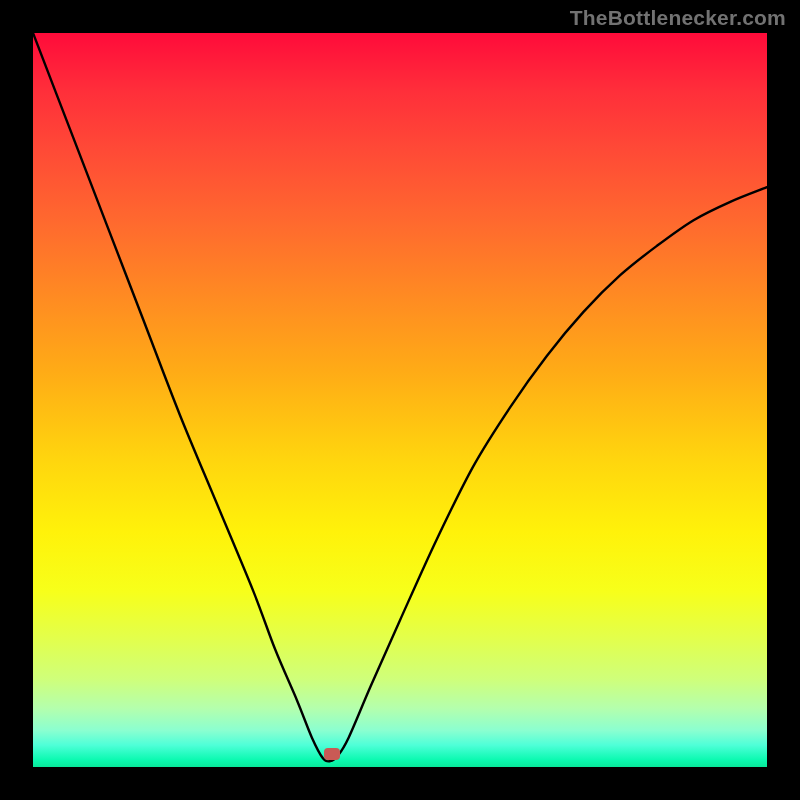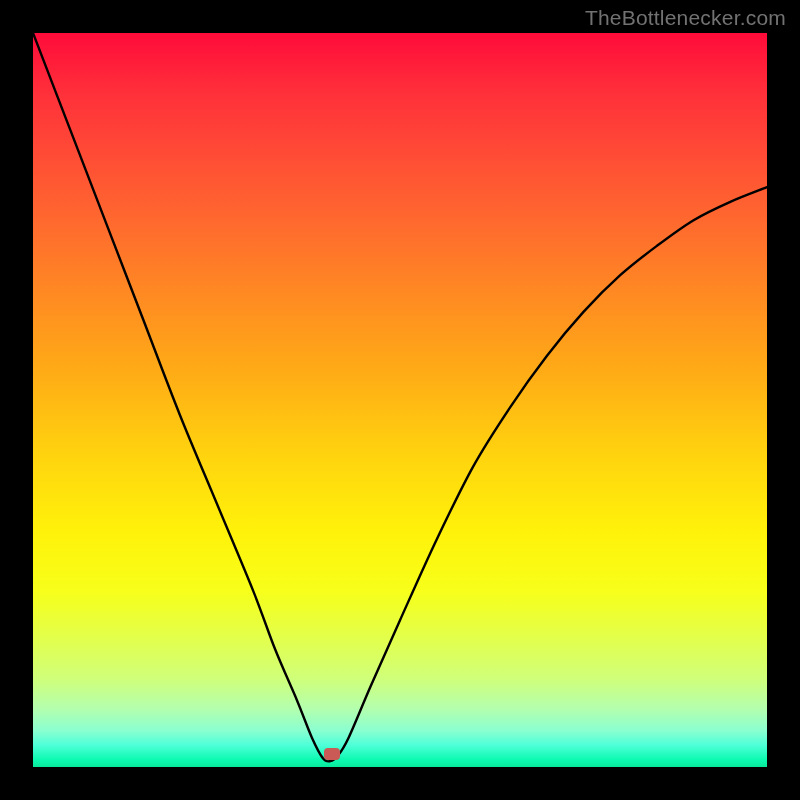--- a/index.html
+++ b/index.html
@@ -62,21 +62,21 @@
     background: #c95a55;
     transform: translate(-50%, -50%);
   }
   .watermark {
     position: absolute;
     top: 6px;
     right: 14px;
     color: #727272;
     font-size: 21px;
     letter-spacing: 0.2px;
-    font-weight: 400;
+    font-weight: 700;
   }
 </style>
 </head>
 <body>
 
 <div class="frame">
 
   <div class="plot">
     <div class="gradient"></div>
 

